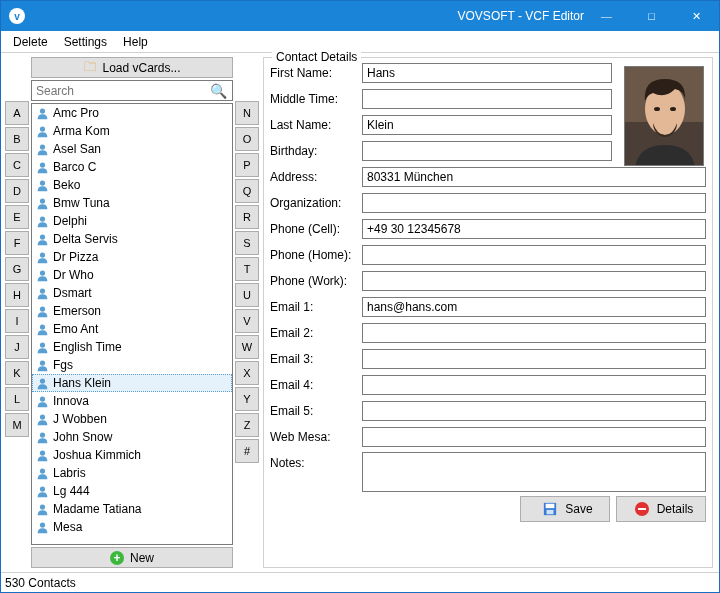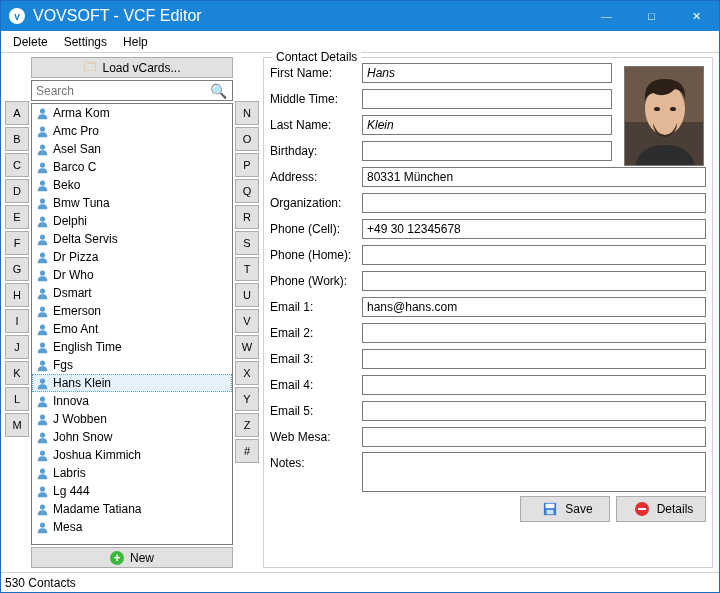--- a/index.html
+++ b/index.html
@@ -23,21 +23,21 @@
     padding-left: 8px;
   }
   .titlebar .app-icon {
     width: 16px; height: 16px;
     background: #fff;
     border-radius: 50%;
     display:flex;align-items:center;justify-content:center;
     margin-right: 8px;
     font-size:10px;color:#1a84d8;font-weight:bold;
   }
-  .titlebar .title { flex:1; font-size:16px; }
+  .titlebar .title { flex:1; font-size:12px;text-align:right; }
   .win-btn {
     width: 45px; height: 30px;
     display:flex;align-items:center;justify-content:center;
     color:#fff;font-family:"Segoe UI Symbol";font-size:11px;
   }
   
   .menubar {
     height: 22px;
     display:flex;
     align-items:center;
@@ -107,21 +107,21 @@
   .row{display:flex;align-items:center;height:26px;gap:4px;}
   .row label{width:88px;font-size:12px;}
   .row input{
     flex:1;height:20px;border:1px solid #7a7a7a;padding:0 4px;font-size:12px;outline:none;
   }
   .photo{
     position:absolute;top:8px;right:8px;width:80px;height:100px;border:1px solid #7a7a7a;
     background:linear-gradient(135deg,#3a2e28 0%,#5a4238 30%,#d9b89a 50%,#4a3830 70%,#2a2420 100%);
     overflow:hidden;
   }
-  .row.short input{width:250px;flex:0 0 250px;font-style:italic;}
+  .row.short input{width:250px;flex:0 0 250px;}
   .notes-row{display:flex;align-items:flex-start;gap:4px;margin-top:2px;}
   .notes-row label{width:88px;padding-top:4px;}
   .notes-row textarea{
     flex:1;height:40px;border:1px solid #7a7a7a;resize:none;font-family:inherit;font-size:12px;padding:2px 4px;outline:none;overflow-y:scroll;
   }
   .action-row{display:flex;justify-content:flex-end;gap:6px;margin-top:4px;}
   .action-btn{
     width:90px;height:26px;border:1px solid #adadad;background:#e1e1e1;
     display:flex;align-items:center;justify-content:center;gap:8px;font-size:12px;padding-left:6px;
   }
@@ -178,30 +178,30 @@
       <span class="mag">🔍</span>
     </div>
     <div class="list" id="contact-list">
         <div class="list-item">
           <span class="person-icon">
             <svg viewBox="0 0 16 16">
               <circle cx="8" cy="5" r="3.2" fill="#5a9fd4"></circle>
               <path d="M2 15 Q2 9 8 9 Q14 9 14 15 Z" fill="#5a9fd4"></path>
             </svg>
           </span>
+          <span>Amc Pro</span>
+        </div>
+        <div class="list-item">
+          <span class="person-icon">
+            <svg viewBox="0 0 16 16">
+              <circle cx="8" cy="5" r="3.2" fill="#5a9fd4"></circle>
+              <path d="M2 15 Q2 9 8 9 Q14 9 14 15 Z" fill="#5a9fd4"></path>
+            </svg>
+          </span>
           <span>Arma Kom</span>
-        </div>
-        <div class="list-item">
-          <span class="person-icon">
-            <svg viewBox="0 0 16 16">
-              <circle cx="8" cy="5" r="3.2" fill="#5a9fd4"></circle>
-              <path d="M2 15 Q2 9 8 9 Q14 9 14 15 Z" fill="#5a9fd4"></path>
-            </svg>
-          </span>
-          <span>Amc Pro</span>
         </div>
         <div class="list-item">
           <span class="person-icon">
             <svg viewBox="0 0 16 16">
               <circle cx="8" cy="5" r="3.2" fill="#5a9fd4"></circle>
               <path d="M2 15 Q2 9 8 9 Q14 9 14 15 Z" fill="#5a9fd4"></path>
             </svg>
           </span>
           <span>Asel San</span>
         </div>

